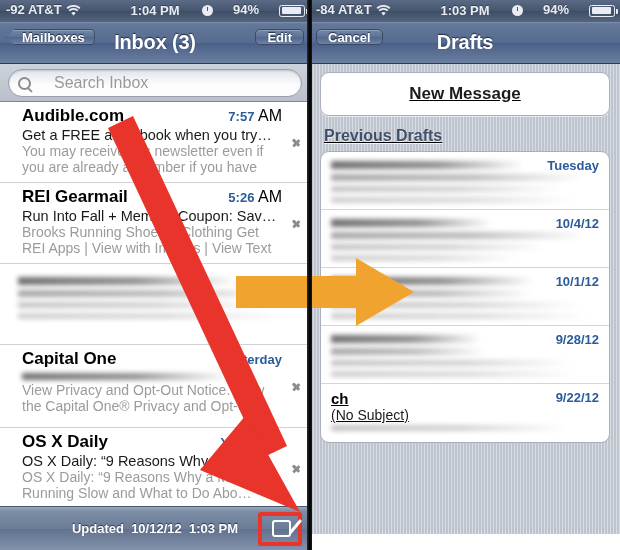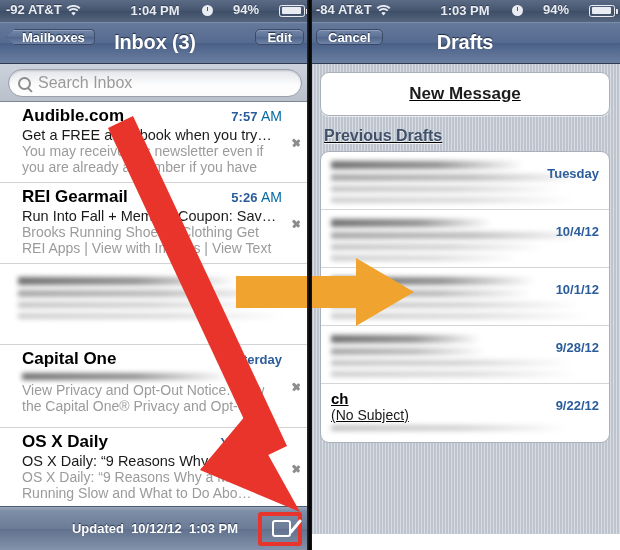--- a/index.html
+++ b/index.html
@@ -48,35 +48,35 @@
     box-shadow:inset 0 1px 0 rgba(255,255,255,.22); }
   .nav-back { left:6px; padding:0 9px 0 13px; border-radius:4px;
     clip-path:polygon(9px 0,100% 0,100% 100%,9px 100%,0 50%); padding-left:15px; }
   .nav-right { right:6px; padding:0 11px; }
 
   
   .searchwrap { height:38px; width:100%; padding:5px 8px;
     background:linear-gradient(to bottom,#cdd3dc,#b9c0cb); border-bottom:1px solid #7e8694; }
   .searchbar { position:relative; height:28px; background:linear-gradient(to bottom,#e2e5ea,#fdfdfe 60%);
     border:1px solid #9aa1ad; border-radius:14px; box-shadow:inset 0 1px 2px rgba(0,0,0,.16);
-    display:flex; align-items:center; padding-left:9px; }
+    display:flex; align-items:center; padding-left:9px;gap:16px; }
   .mag { width:13px; height:13px; border:2px solid #8c8c8c; border-radius:50%; position:relative; flex:0 0 auto; }
   .mag:after{ content:""; position:absolute; right:-4px; bottom:-3px; width:6px; height:2px;
               background:#8c8c8c; transform:rotate(45deg); border-radius:1px; }
   .search-ph{ margin-left:7px; color:#9a9a9a; font-size:16px; }
 
   
   .maillist { position:relative; background:#fff; }
   .mailrow { position:relative; border-bottom:1px solid #d2d2d2; padding:4px 28px 5px 22px;
              background:#fff; height:81px; overflow:hidden; }
   .mailrow.tall { height:83px; }
   .mr-top { display:flex; align-items:baseline; }
   .mr-sender { font-size:17px; font-weight:bold; color:#000; flex:1 1 auto; white-space:nowrap; overflow:hidden; }
   .mr-date { font-size:13px; color:#2a5c9b; font-weight:bold; white-space:nowrap; padding-left:6px; }
-  .mr-date .ampm{ font-weight:normal; font-size:14px; color:#0369a1; }
+  .mr-date .ampm{ font-weight:normal; font-size:16px; color:#000000; }
   .mr-subject{ font-size:14.5px; color:#1a1a1a; white-space:nowrap; overflow:hidden; margin-top:1px; }
   .mr-preview{ font-size:14px; color:#9b9b9b; line-height:16px; max-height:32px; overflow:hidden; margin-top:0px; }
   .chev { position:absolute; right:8px; top:50%; margin-top:-9px; width:10px; height:17px; }
   .chev:before,.chev:after{ content:""; position:absolute; left:1px; width:9px; height:2.6px;
       background:#8d8d8d; border-radius:1px; }
   .chev:before{ top:5px; transform:rotate(45deg); transform-origin:left center; }
   .chev:after { top:11.5px; transform:rotate(-45deg); transform-origin:left center; }
 
   
   .blur-line { height:8px; margin:5px 0; border-radius:1px;
@@ -110,21 +110,21 @@
   .newmsg { margin-top:8px; height:44px; background:#fff; border:1px solid #a9b0bb; border-radius:9px;
     display:flex; align-items:center; justify-content:center;
     box-shadow:0 1px 0 rgba(255,255,255,.6); }
   .newmsg span{ font-size:17px; font-weight:bold; color:#1c1c1c; }
   .sect-hdr { margin:11px 0 6px 4px; font-size:16px; font-weight:bold; color:#41506a;
     text-shadow:0 1px 0 rgba(255,255,255,.75); }
   .draftlist { background:#fff; border:1px solid #a9b0bb; border-radius:9px; overflow:hidden; }
   .draftrow { position:relative; border-bottom:1px solid #d5d5d5; padding:6px 10px 7px 10px;
     height:58px; overflow:hidden; }
   .draftrow:last-child{ border-bottom:none; }
-  .dr-date { position:absolute; right:10px; top:6px; font-size:13px; color:#2a5c9b; font-weight:bold;margin-top:8px; }
+  .dr-date { position:absolute; right:10px; top:6px; font-size:13px; color:#2a5c9b; font-weight:bold; }
   .dr-name { font-size:15px; font-weight:bold; color:#000; }
   .dr-sub  { font-size:14px; color:#1a1a1a; }
 
   
   .arrow-svg { position:absolute; left:0; top:0; width:620px; height:550px; pointer-events:none; z-index:30; }
 </style>
 </head>
 <body>
 
 <div id="screen">

